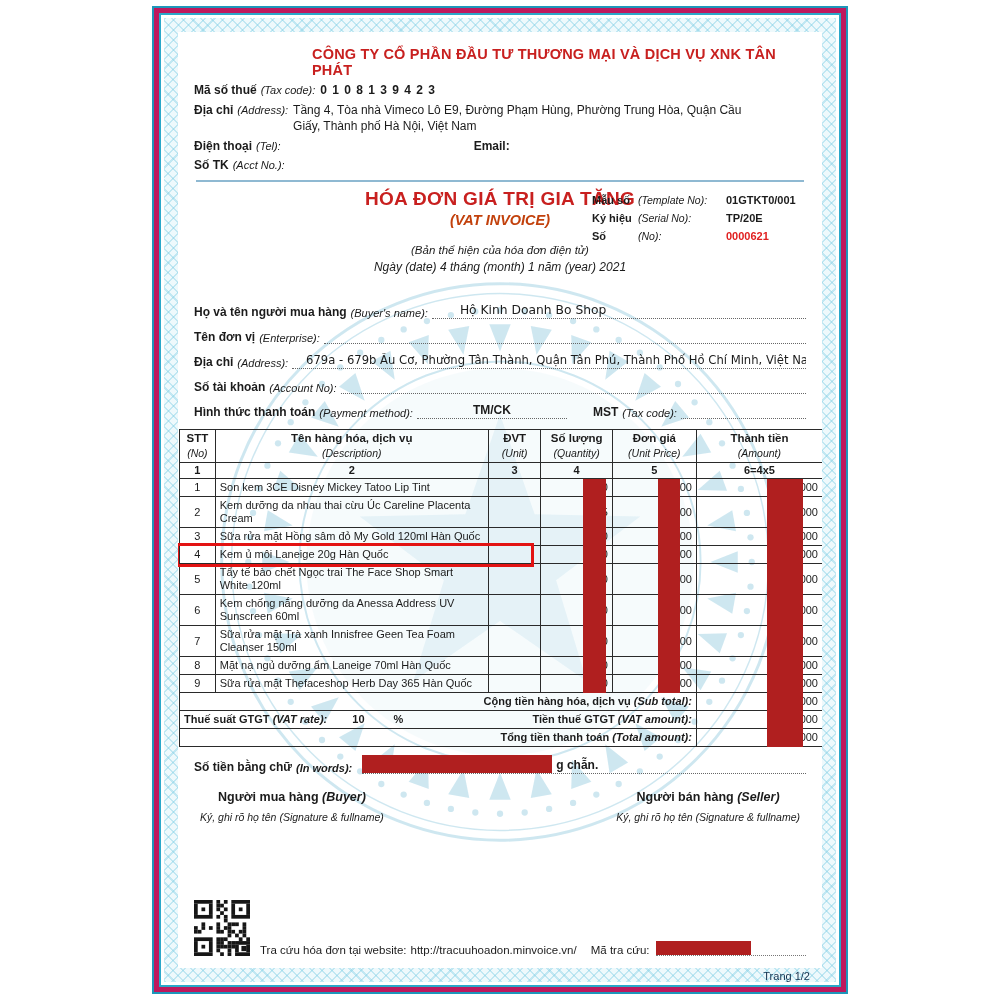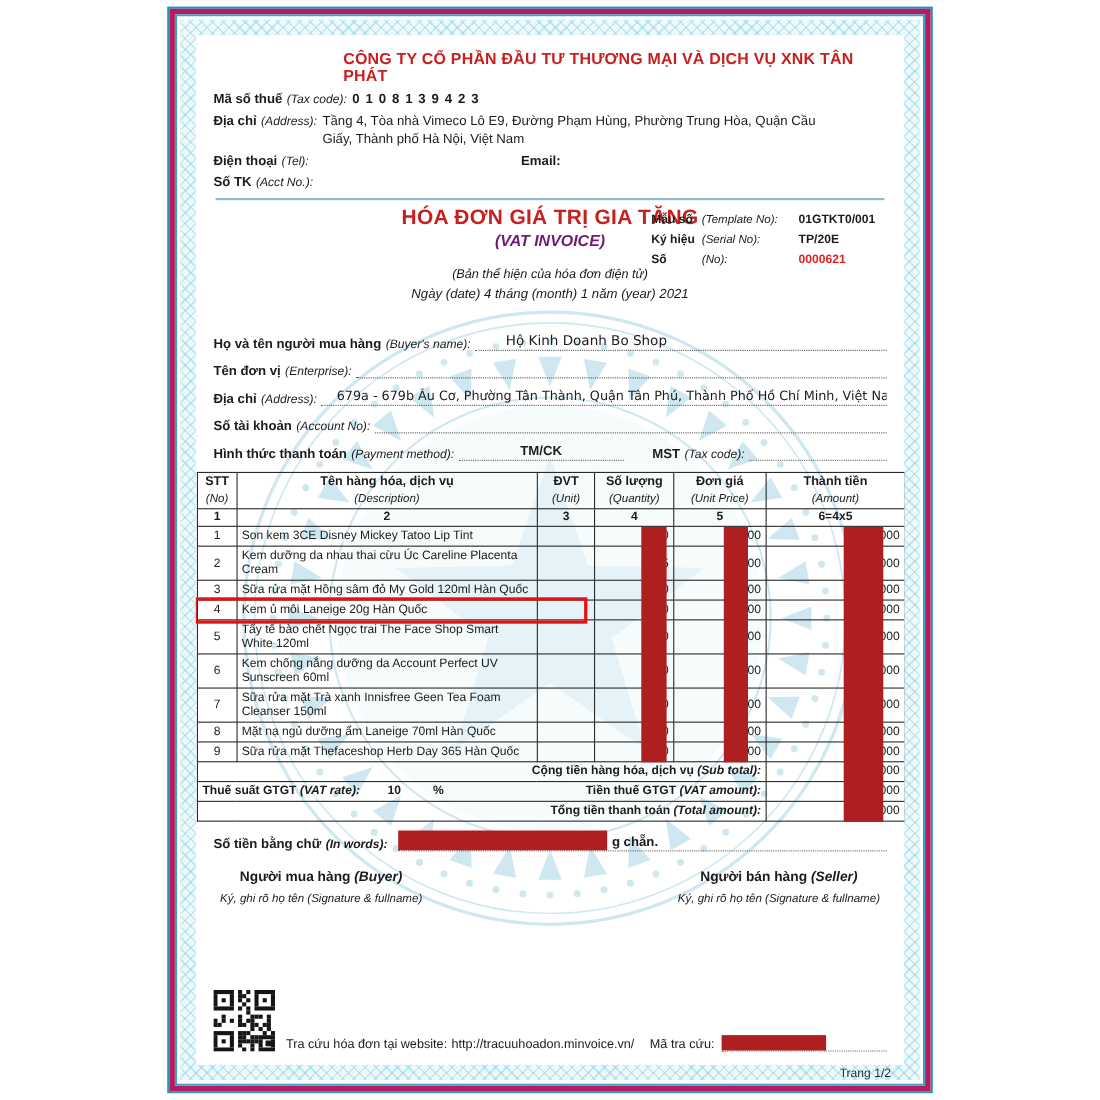--- a/index.html
+++ b/index.html
@@ -31,21 +31,21 @@
   .tax-digits { font-weight:bold; letter-spacing:1px; }
   .addr-wrap { max-width:470px; line-height:1.35; }
   .email-label { font-weight:bold; margin-left:188px; }
 
   .divider { border-top:2px solid #8fb9d2; margin:8px 2px 6px; }
 
   
   .title-area { position:relative; min-height:96px; }
   .title-center { text-align:center; }
   .title-main { color:#c8201f; font-weight:bold; font-size:19px; letter-spacing:.3px; }
-  .title-sub { color:#701a75; font-weight:bold; font-style:italic; font-size:14.5px; margin-top:2px; }
+  .title-sub { color:#c2410c; font-weight:bold; font-style:italic; font-size:14.5px; margin-top:2px; }
   .title-note { font-style:italic; font-size:11.5px; margin-top:16px; }
   .title-date { font-style:italic; font-size:12px; margin-top:4px; }
   .doc-meta { position:absolute; right:2px; top:6px; width:212px; font-size:11px; }
   .meta-row { display:grid; grid-template-columns:46px 88px 1fr; align-items:baseline; margin-bottom:6px; }
   .meta-vi { font-weight:bold; }
   .meta-en { font-style:italic; font-size:10.5px; }
   .meta-val { font-weight:bold; }
   .meta-val.red { color:#e02020; }
 
   
@@ -395,21 +395,21 @@
                     <tr>
                       <td class="c-no">5</td>
                       <td class="c-desc">Tẩy tế bào chết Ngọc trai The Face Shop Smart White 120ml</td>
                       <td class="c-unit"></td>
                       <td class="c-qty">0</td>
                       <td class="c-price">.000</td>
                       <td class="c-amt">.000</td>
                     </tr>
                     <tr>
                       <td class="c-no">6</td>
-                      <td class="c-desc">Kem chống nắng dưỡng da Account Perfect UV Sunscreen 60ml</td>
+                      <td class="c-desc">Kem chống nắng dưỡng da Anessa Address UV Sunscreen 60ml</td>
                       <td class="c-unit"></td>
                       <td class="c-qty">0</td>
                       <td class="c-price">.000</td>
                       <td class="c-amt">.000</td>
                     </tr>
                     <tr>
                       <td class="c-no">7</td>
                       <td class="c-desc">Sữa rửa mặt Trà xanh Innisfree Geen Tea Foam Cleanser 150ml</td>
                       <td class="c-unit"></td>
                       <td class="c-qty">0</td>

